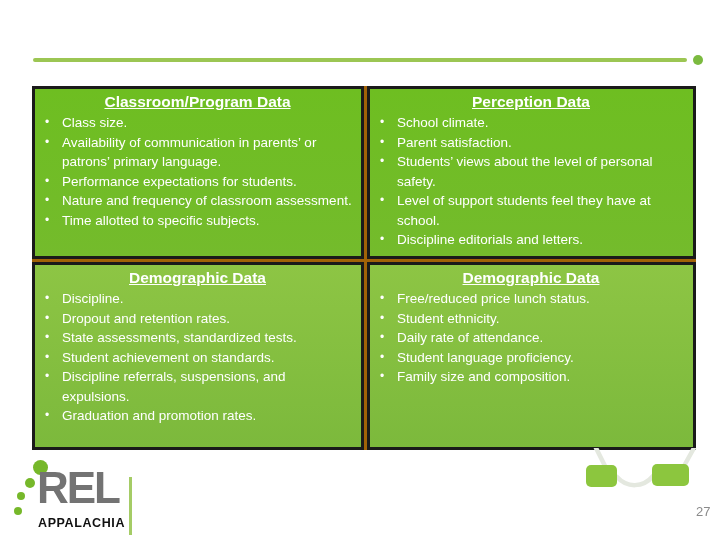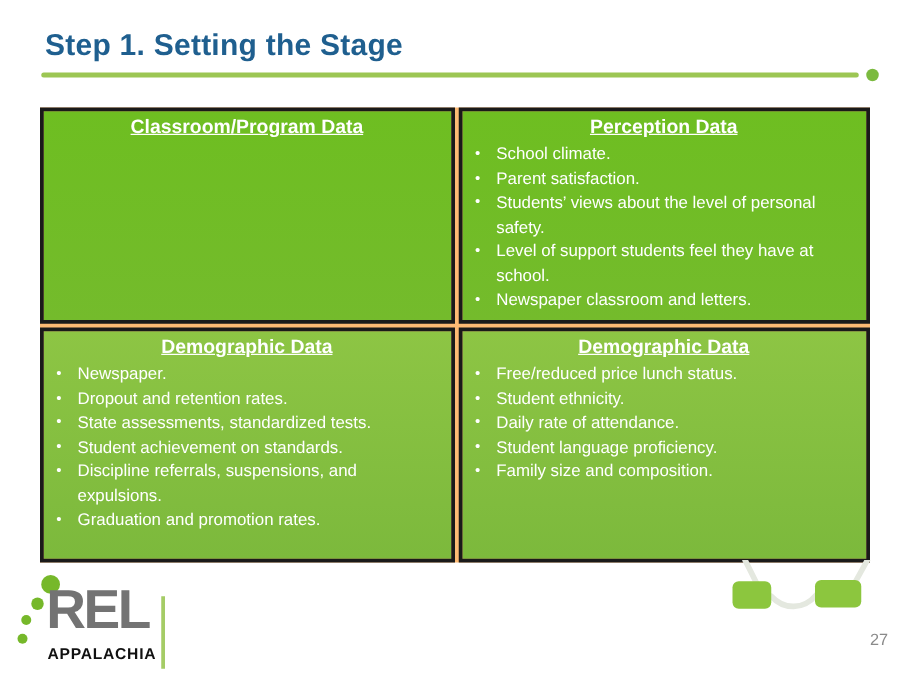--- a/index.html
+++ b/index.html
@@ -36,21 +36,21 @@
   }
 
   
   .data-table {
     position: absolute;
     left: 32px; top: 86px;
     display: grid;
     grid-template-columns: 332px 329px;
     grid-template-rows: 173px 188px;
     gap: 3px;
-    background: #fdba74;
+    background: #a16207;
   }
   .cell {
     border: 3px solid #1A1A1A;
     color: #ffffff;
     padding: 3px 6px 3px 5px;
     overflow: hidden;
   }
   .cell.row-top    { background: linear-gradient(180deg, #6EBE21 0%, #74BB2C 100%); }
   .cell.row-bottom { background: linear-gradient(180deg, #8DC544 0%, #7CB93C 100%); }
   .cell-heading {
@@ -112,45 +112,51 @@
     font-size: 13px;
     color: #8A8A8A;
     margin-left: 36px;
   }
 </style>
 </head>
 <body>
 
 <div class="slide">
 
-  <div class="slide-title">Step 1. Setting the Stage</div>
   <div class="title-rule"></div>
   <div class="title-rule-dot"></div>
 
   <div class="data-table">
 
     <div class="cell row-top">
       <div class="cell-heading">Classroom/Program Data</div>
+      <ul class="bullet-list">
+          <li>Class size.</li>
+          <li>Availability of communication in parents’ or patrons’ primary language.</li>
+          <li>Performance expectations for students.</li>
+          <li>Nature and frequency of classroom assessment.</li>
+          <li>Time allotted to specific subjects.</li>
+        </ul>
     </div>
 
     <div class="cell row-top">
       <div class="cell-heading">Perception Data</div>
       <ul class="bullet-list">
           <li>School climate.</li>
           <li>Parent satisfaction.</li>
           <li>Students’ views about the level of personal safety.</li>
           <li>Level of support students feel they have at school.</li>
-          <li>Newspaper classroom and letters.</li>
+          <li>Discipline editorials and letters.</li>
         </ul>
     </div>
 
     <div class="cell row-bottom">
       <div class="cell-heading">Demographic Data</div>
       <ul class="bullet-list">
-          <li>Newspaper.</li>
+          <li>Discipline.</li>
           <li>Dropout and retention rates.</li>
           <li>State assessments, standardized tests.</li>
           <li>Student achievement on standards.</li>
           <li>Discipline referrals, suspensions, and expulsions.</li>
           <li>Graduation and promotion rates.</li>
         </ul>
     </div>
 
     <div class="cell row-bottom">
       <div class="cell-heading">Demographic Data</div>

